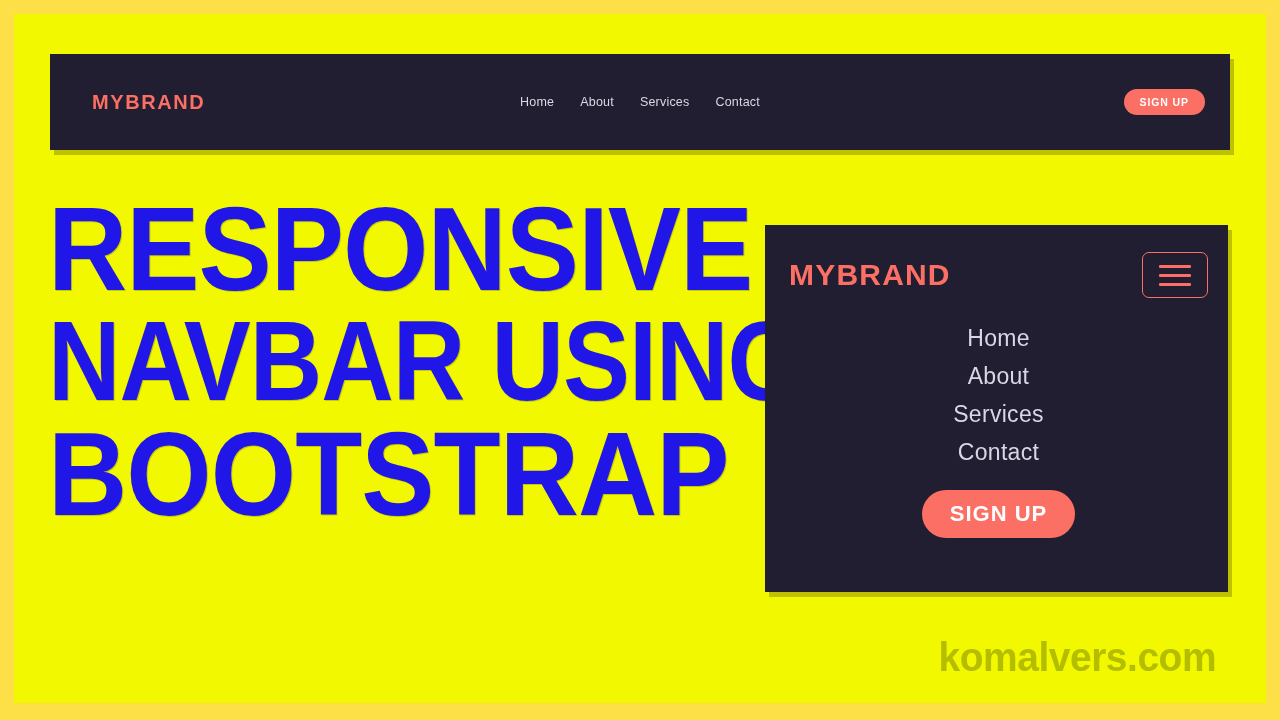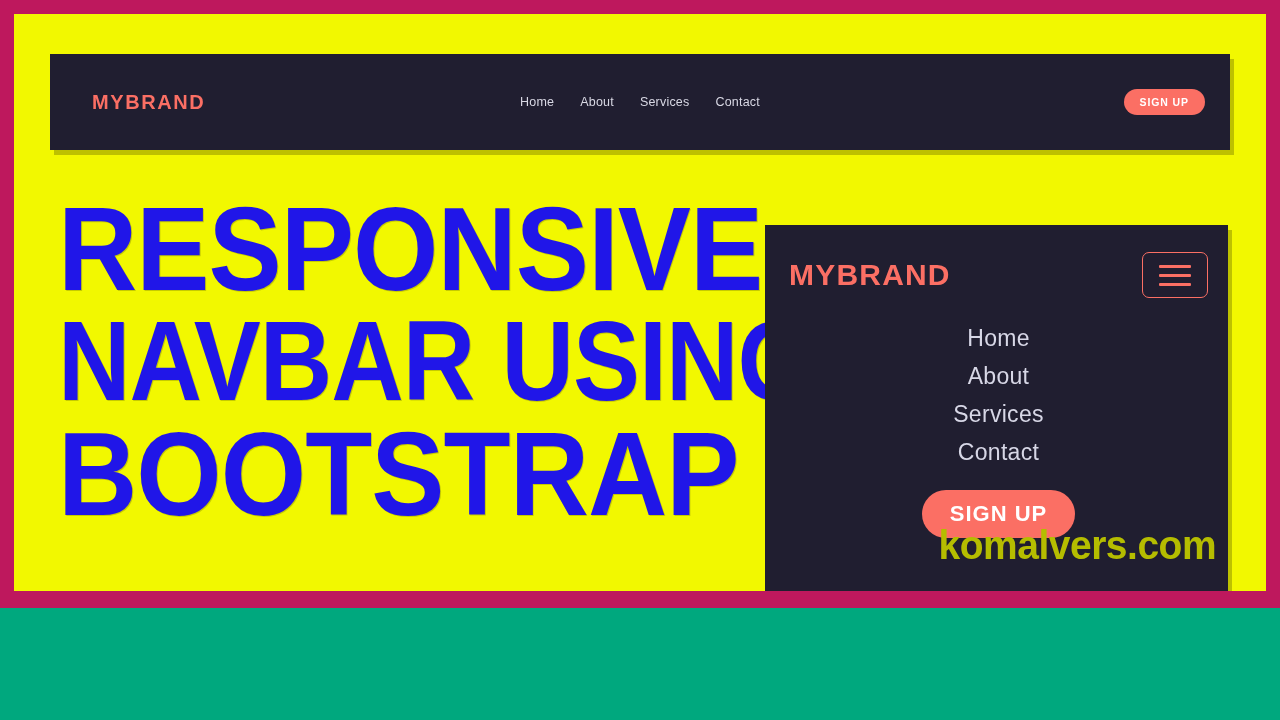--- a/index.html
+++ b/index.html
@@ -11,22 +11,22 @@
     height: 720px;
     overflow: hidden;
     font-family: "Liberation Sans", sans-serif;
     background: #00a87e;
   }
 
   
   #thumbnail {
     position: relative;
     width: 1280px;
-    height: 608px;
-    background: #be185d;
+    height: 720px;
+    background: #fde047;
     box-sizing: border-box;
     padding: 14px 14px 17px 14px;
   }
   #canvas {
     position: relative;
     width: 100%;
     height: 100%;
     background: #f2f800;
     overflow: hidden;
   }
@@ -81,21 +81,21 @@
     letter-spacing: 0.9px;
     padding: 7px 16px;
     font-family: "Liberation Sans", sans-serif;
     cursor: pointer;
     white-space: nowrap;
   }
 
   
   .headline {
     position: absolute;
-    left: 44px;
+    left: 34px;
     top: 178px;
     width: 730px;
   }
   .headline-line {
     color: #2016e8;
     font-family: "Liberation Sans Narrow", "Liberation Sans", sans-serif;
     font-weight: bold;
     font-size: 118px;
     line-height: 0.97;
     letter-spacing: -1px;

